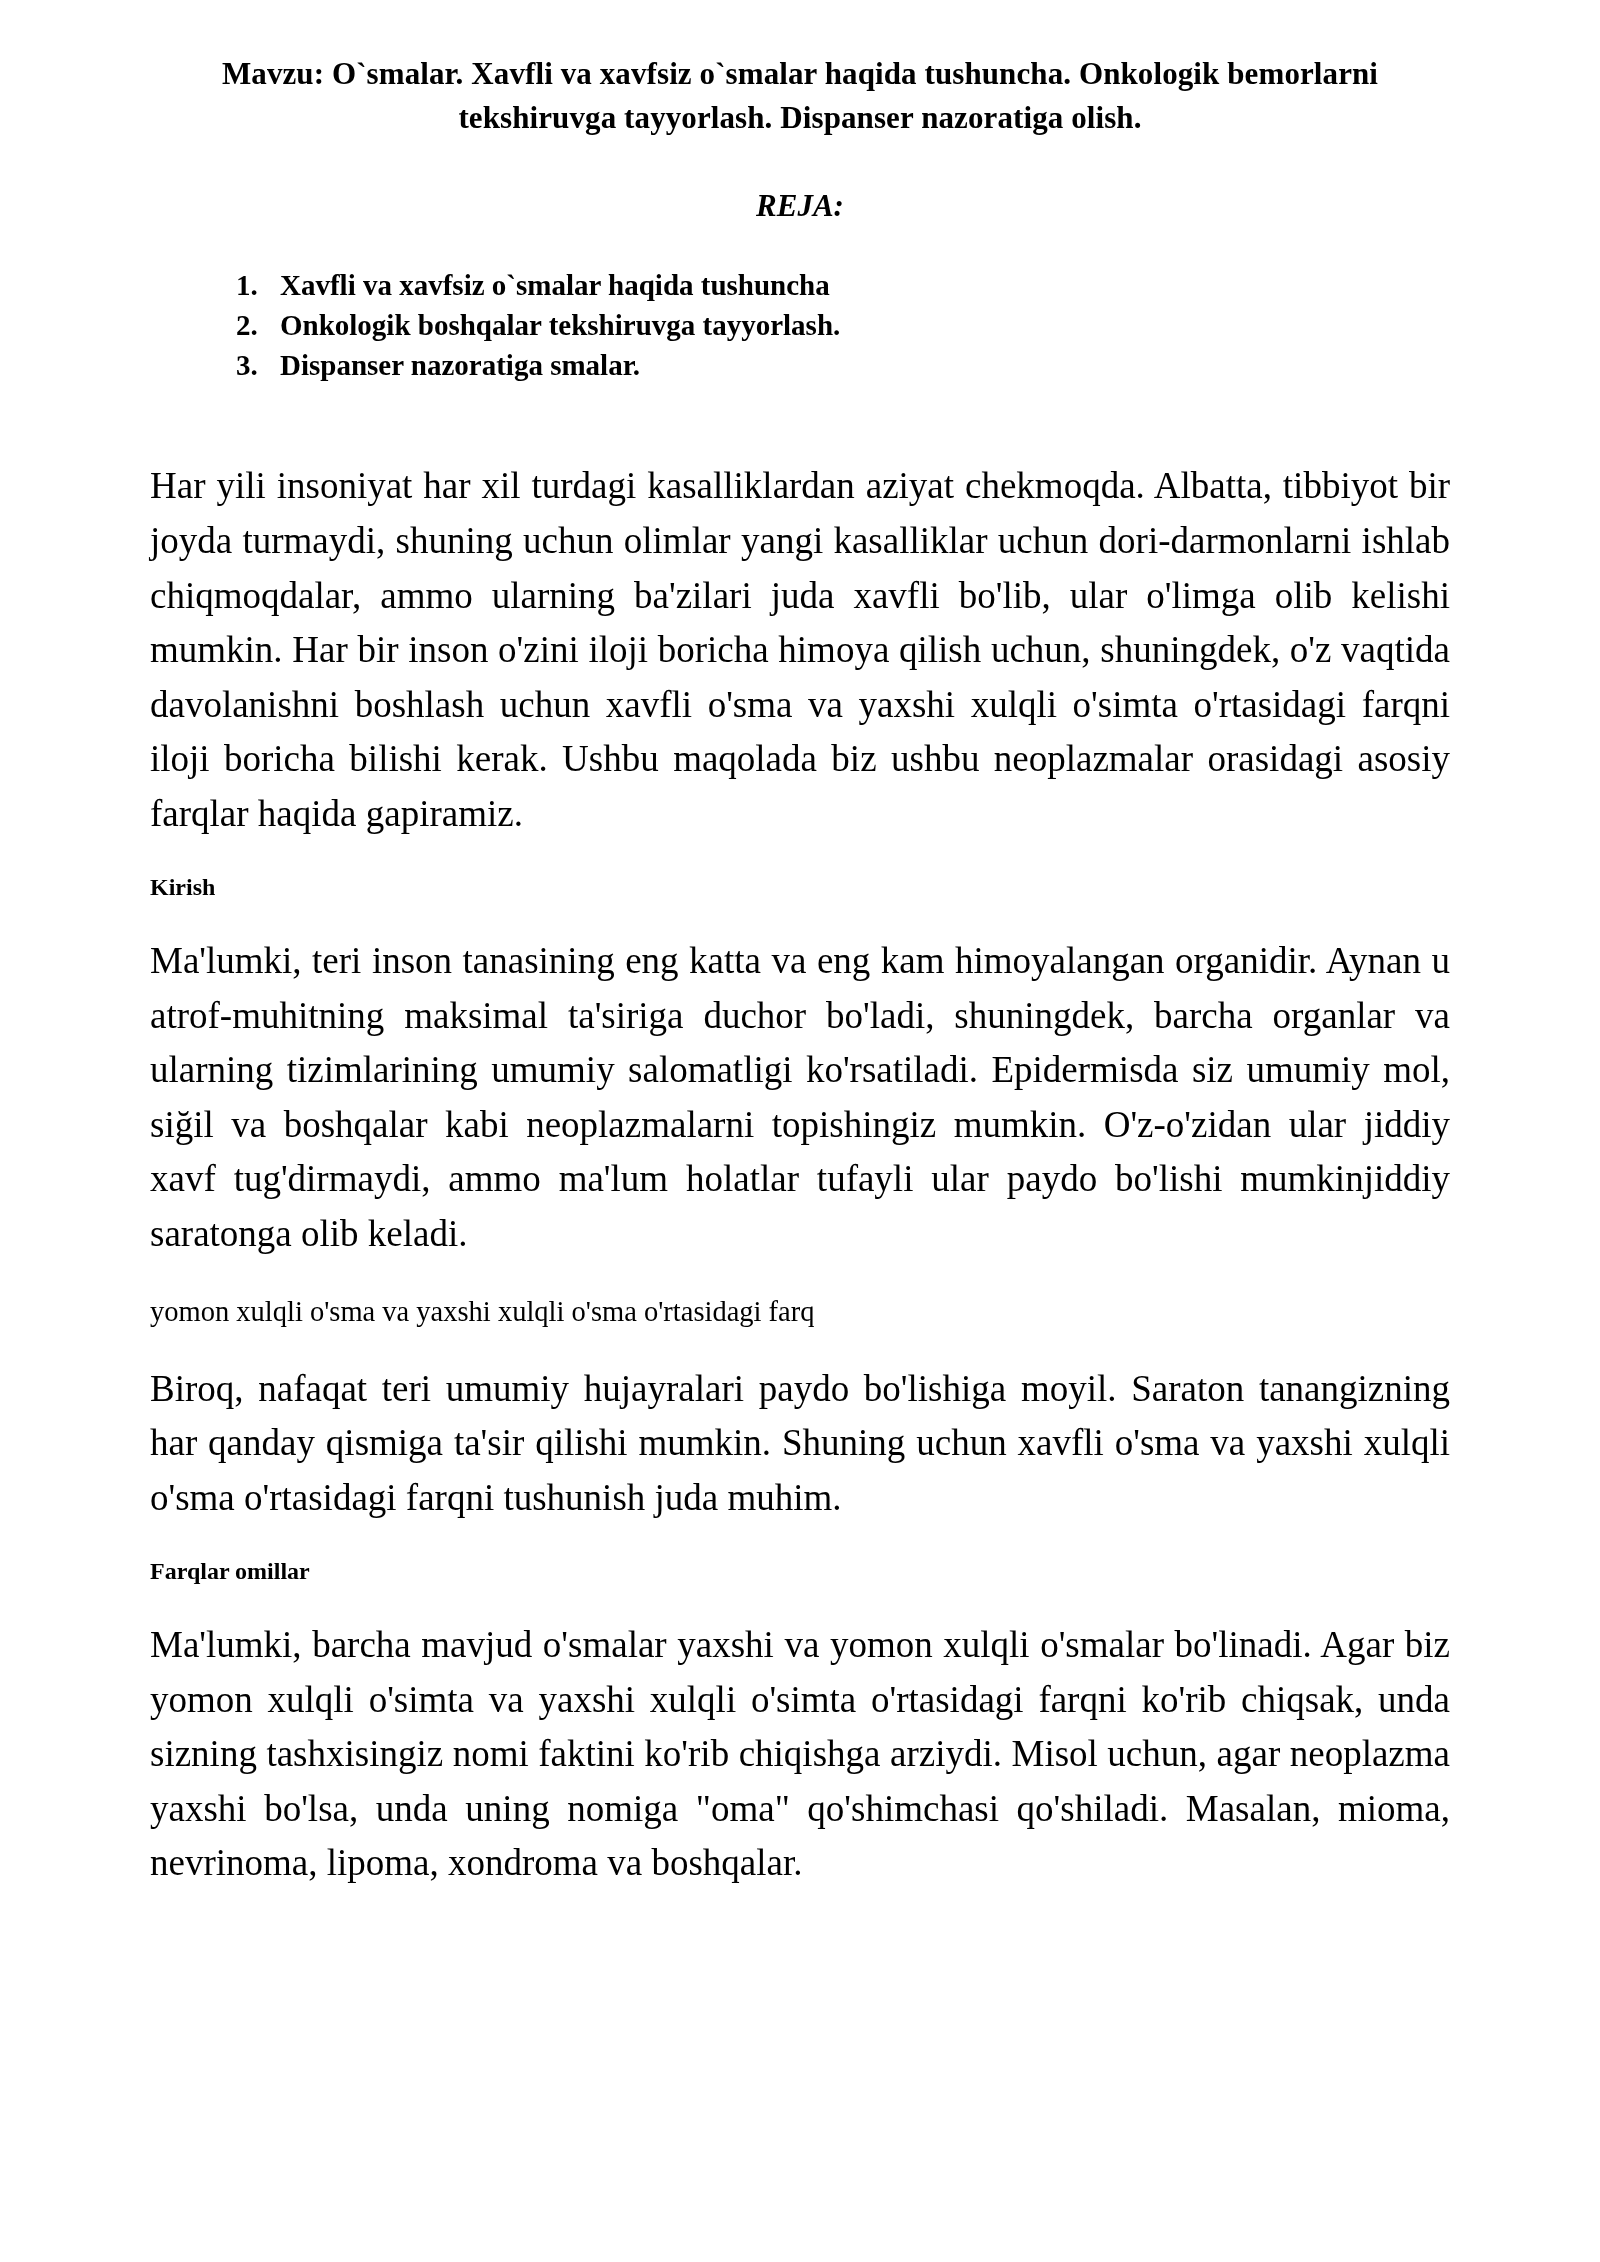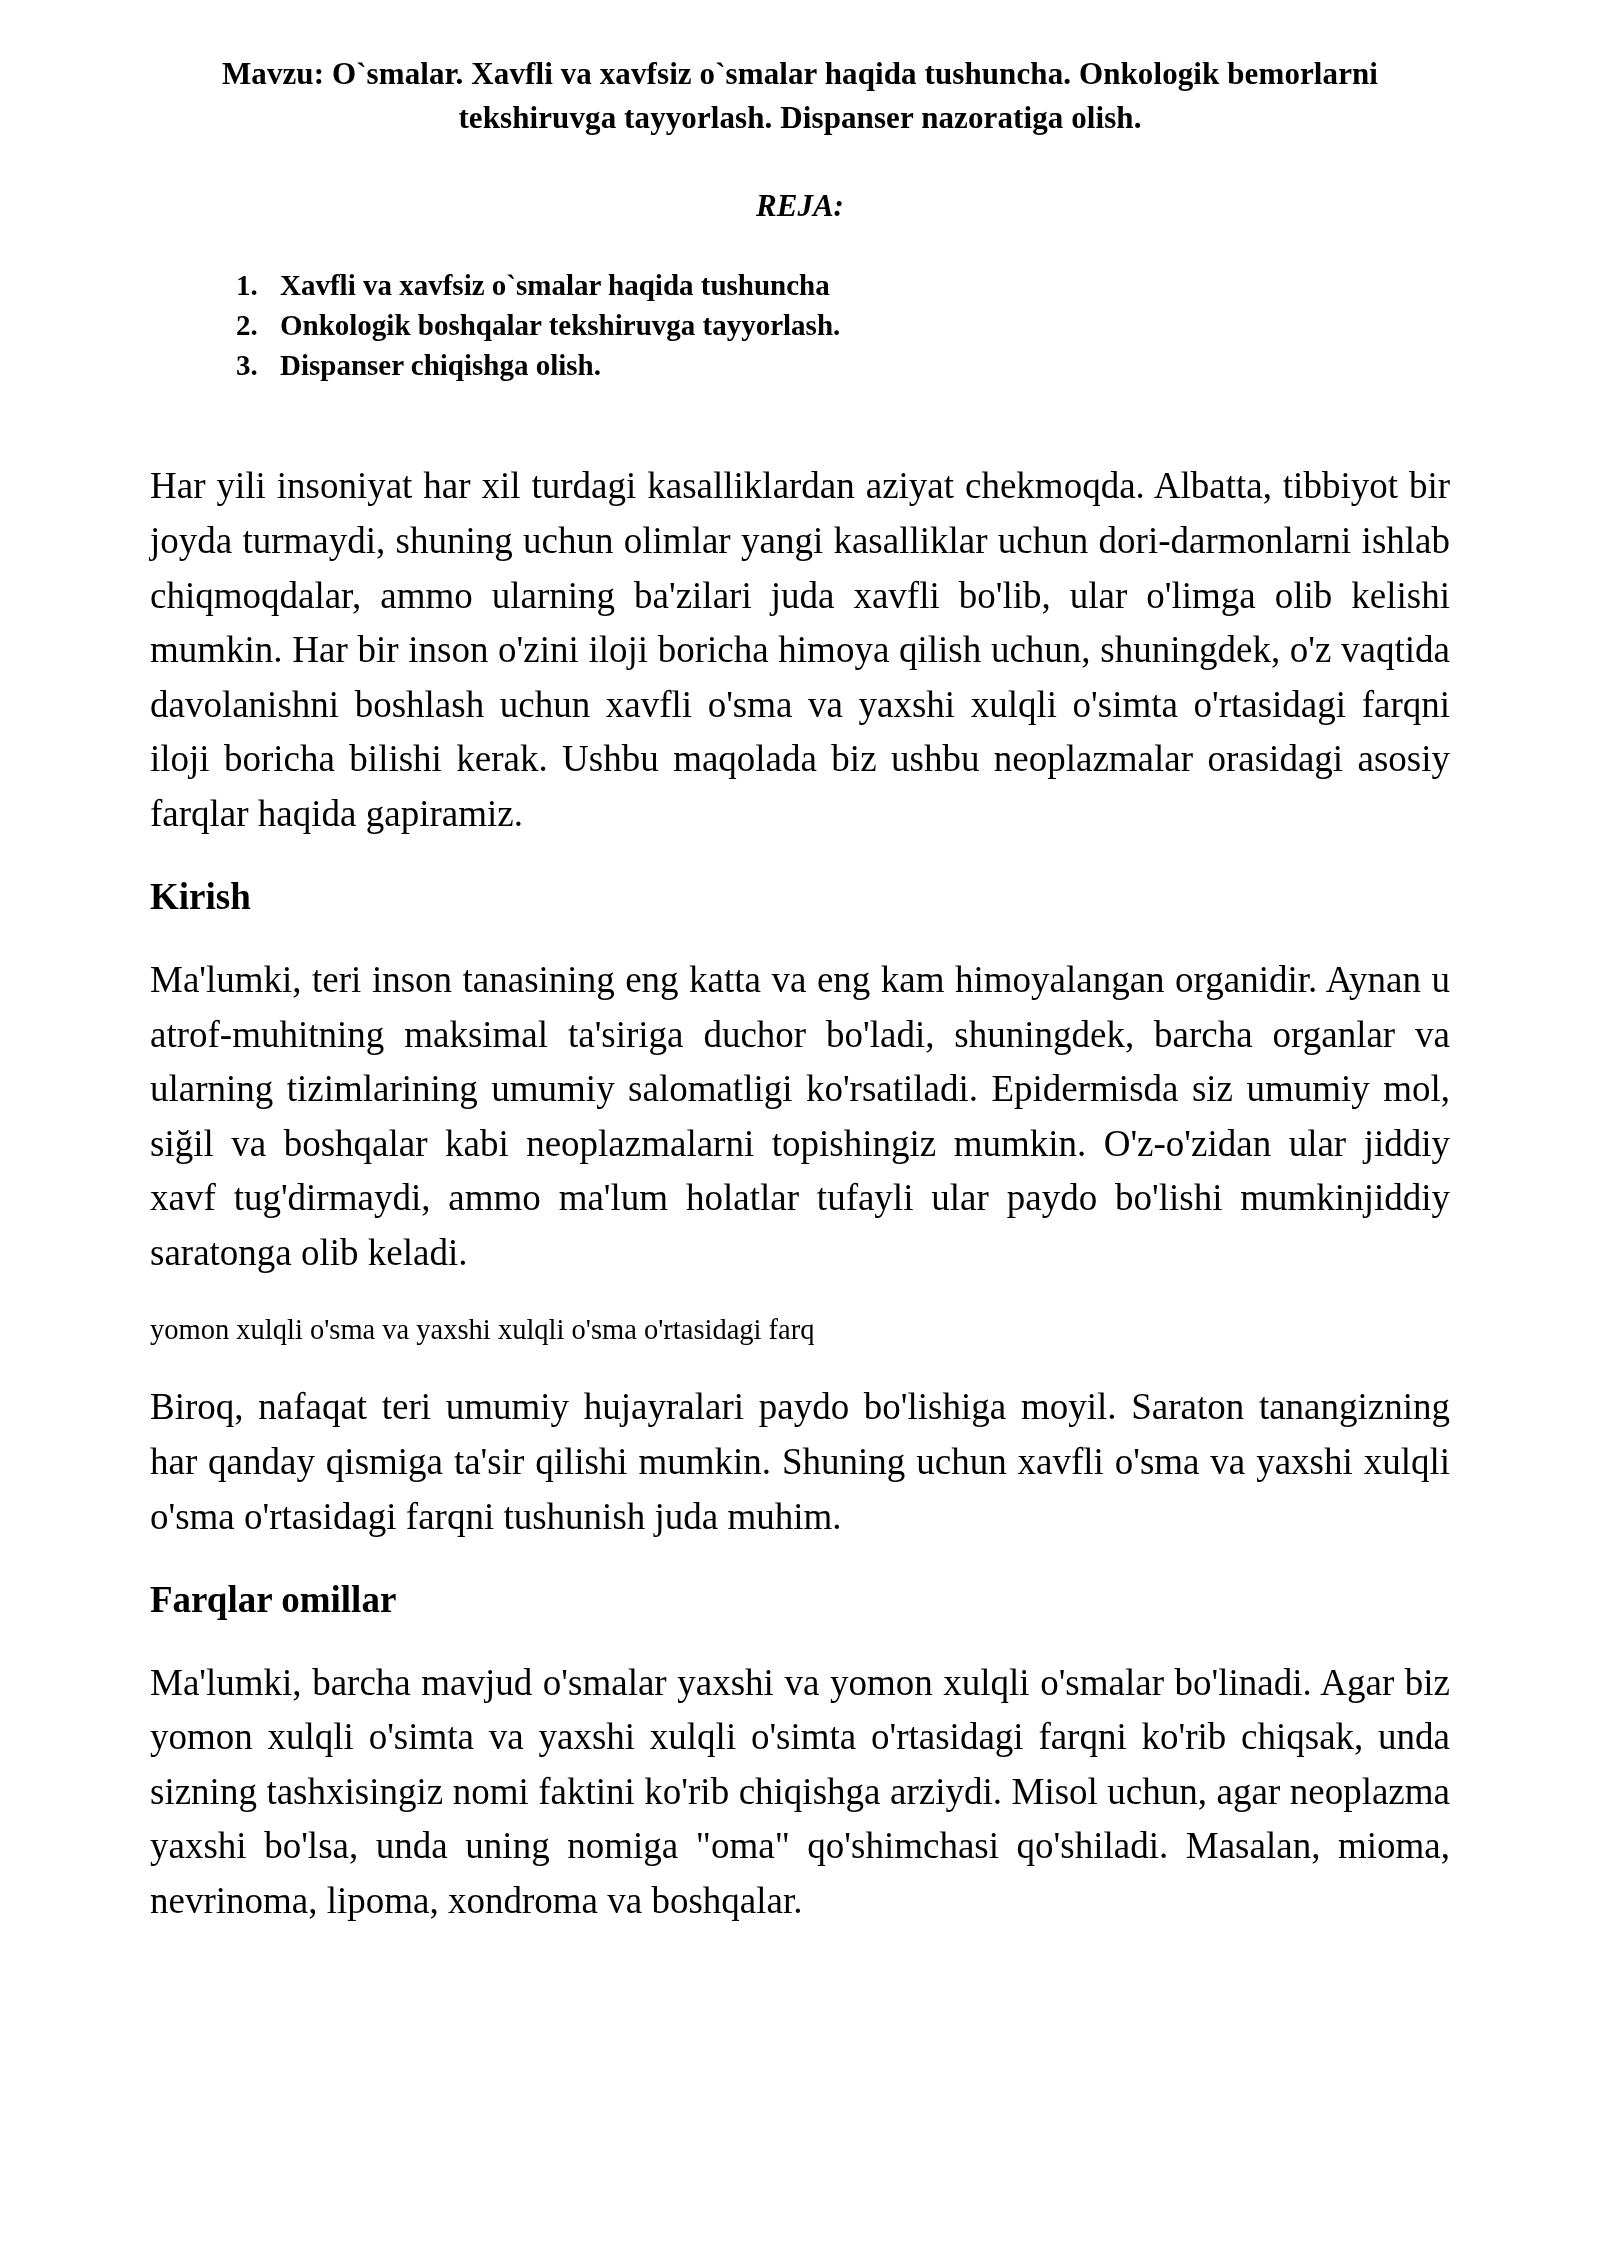--- a/index.html
+++ b/index.html
@@ -66,21 +66,21 @@
   }
   p.body {
     font-size: 37px;
     line-height: 1.475;
     text-align: justify;
     text-justify: inter-word;
     margin: 0 0 29px 0;
     hyphens: none;
   }
   h3.sub {
-    font-size: 37px;
+    font-size: 24px;
     font-weight: bold;
     line-height: 1.45;
     margin: 0 0 29px 0;
     text-align: left;
   }
   p.plain {
     font-size: 28.5px;
     line-height: 1.475;
     margin: 12px 0 29px 0;
     text-align: left;
@@ -99,21 +99,21 @@
     <li>
       <span class="num">1.</span>
       <span>Xavfli va xavfsiz o`smalar haqida tushuncha</span>
     </li>
     <li>
       <span class="num">2.</span>
       <span>Onkologik boshqalar tekshiruvga tayyorlash.</span>
     </li>
     <li>
       <span class="num">3.</span>
-      <span>Dispanser chiqishga olish.</span>
+      <span>Dispanser nazoratiga smalar.</span>
     </li>
   </ol>
 
   <div class="body-block">
 
     <p class="body">Har yili insoniyat har xil turdagi kasalliklardan aziyat chekmoqda. Albatta, tibbiyot bir joyda turmaydi, shuning uchun olimlar yangi kasalliklar uchun dori-darmonlarni ishlab chiqmoqdalar, ammo ularning ba'zilari juda xavfli bo'lib, ular o'limga olib kelishi mumkin. Har bir inson o'zini iloji boricha himoya qilish uchun, shuningdek, o'z vaqtida davolanishni boshlash uchun xavfli o'sma va yaxshi xulqli o'simta o'rtasidagi farqni iloji boricha bilishi kerak. Ushbu maqolada biz ushbu neoplazmalar orasidagi asosiy farqlar haqida gapiramiz.</p>
 
     <h3 class="sub">Kirish</h3>
 
     <p class="body">Ma'lumki, teri inson tanasining eng katta va eng kam himoyalangan organidir. Aynan u atrof-muhitning maksimal ta'siriga duchor bo'ladi, shuningdek, barcha organlar va ularning tizimlarining umumiy salomatligi ko'rsatiladi. Epidermisda siz umumiy mol, siğil va boshqalar kabi neoplazmalarni topishingiz mumkin. O'z-o'zidan ular jiddiy xavf tug'dirmaydi, ammo ma'lum holatlar tufayli ular paydo bo'lishi mumkinjiddiy saratonga olib keladi.</p>

